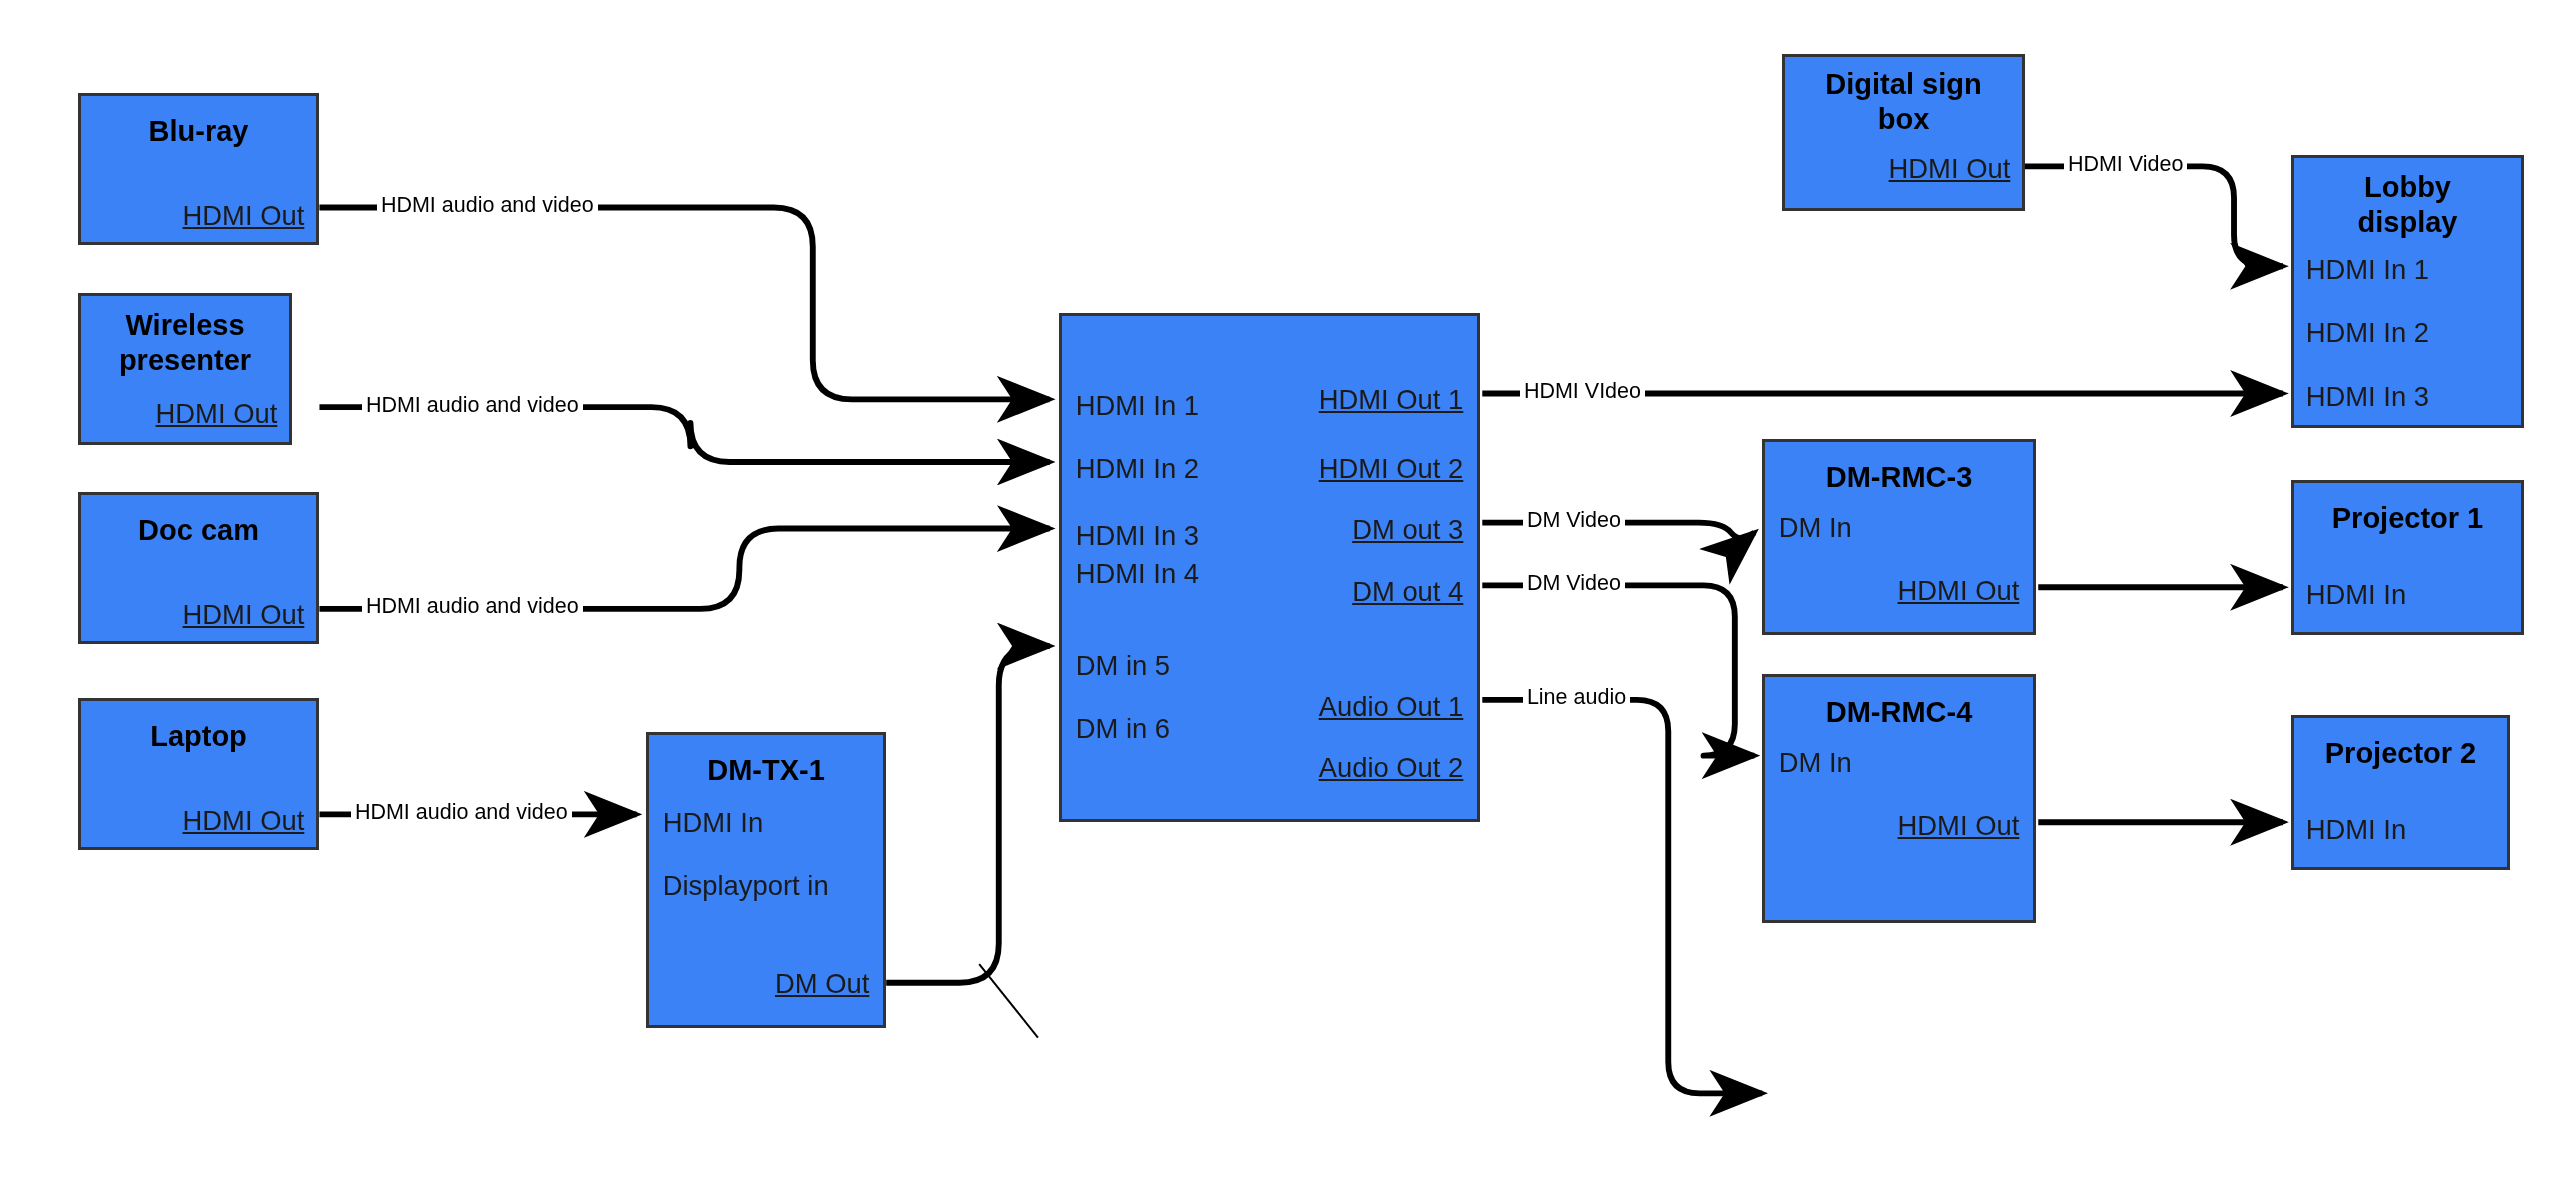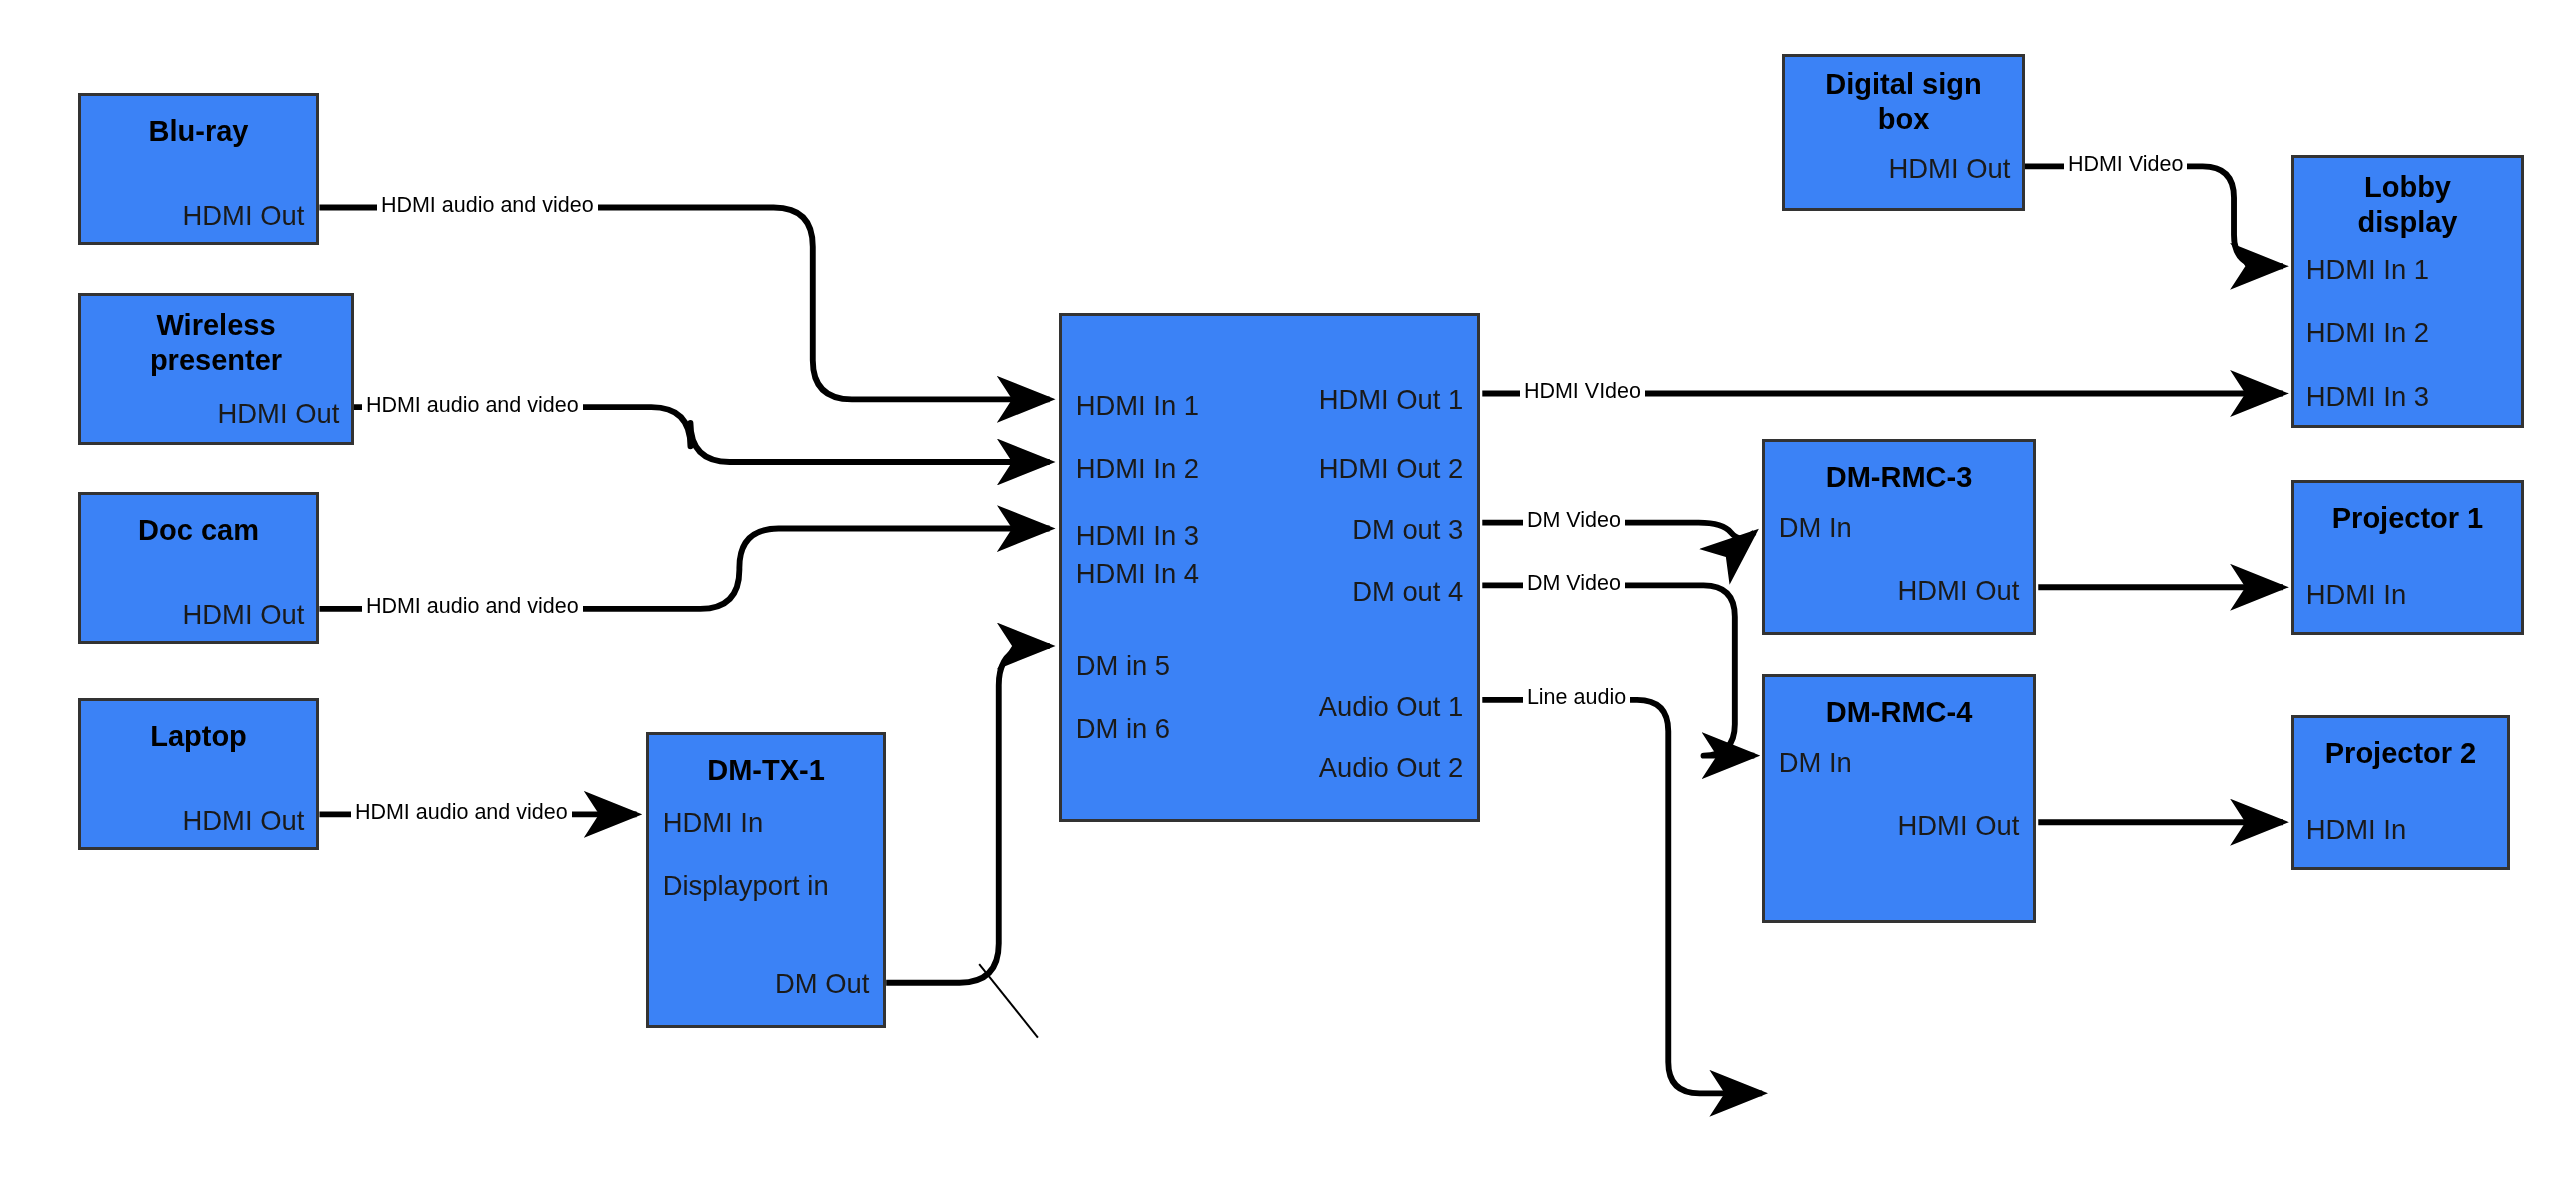--- a/index.html
+++ b/index.html
@@ -40,21 +40,21 @@
     line-height: 1.18;
   }
   .port {
     position: absolute;
     font-size: 27.4px;
     color: #1a1a1a;
     white-space: nowrap;
     line-height: 1;
   }
   .port.left  { text-align: left; }
-  .port.right { text-align: right; }
+  .port.right { text-align: right; text-decoration: underline; }
   .wire-label {
     position: absolute;
     font-size: 21.5px;
     color: #000000;
     background: #ffffff;
     white-space: nowrap;
     line-height: 1;
     padding: 0 3.9px;
   }
   .annotation {
@@ -111,21 +111,21 @@
     </g>
 
     <path d="M 1000,985 L 1060,1060" stroke="#000000" stroke-width="2" fill="none"></path>
   </svg>
 
   <div class="node" style="left:78px; top:93px; width:241px; height:152px;">
     <div class="node-title" style="top:17.6px;">Blu-ray</div>
     <div class="port right" style="right:11.7px; top:106px;">HDMI Out</div>
   </div>
 
-  <div class="node" style="left:78px; top:293px; width:276px; height:152px;">
+  <div class="node" style="left:78px; top:293px; width:214px; height:152px;">
     <div class="node-title" style="top:11.7px;">Wireless</div>
     <div class="node-title" style="top:47px;">presenter</div>
     <div class="port right" style="right:11.7px; top:104px;">HDMI Out</div>
   </div>
 
   <div class="node" style="left:78px; top:492px; width:241px; height:152px;">
     <div class="node-title" style="top:17.6px;">Doc cam</div>
     <div class="port right" style="right:11.7px; top:106px;">HDMI Out</div>
   </div>
 

